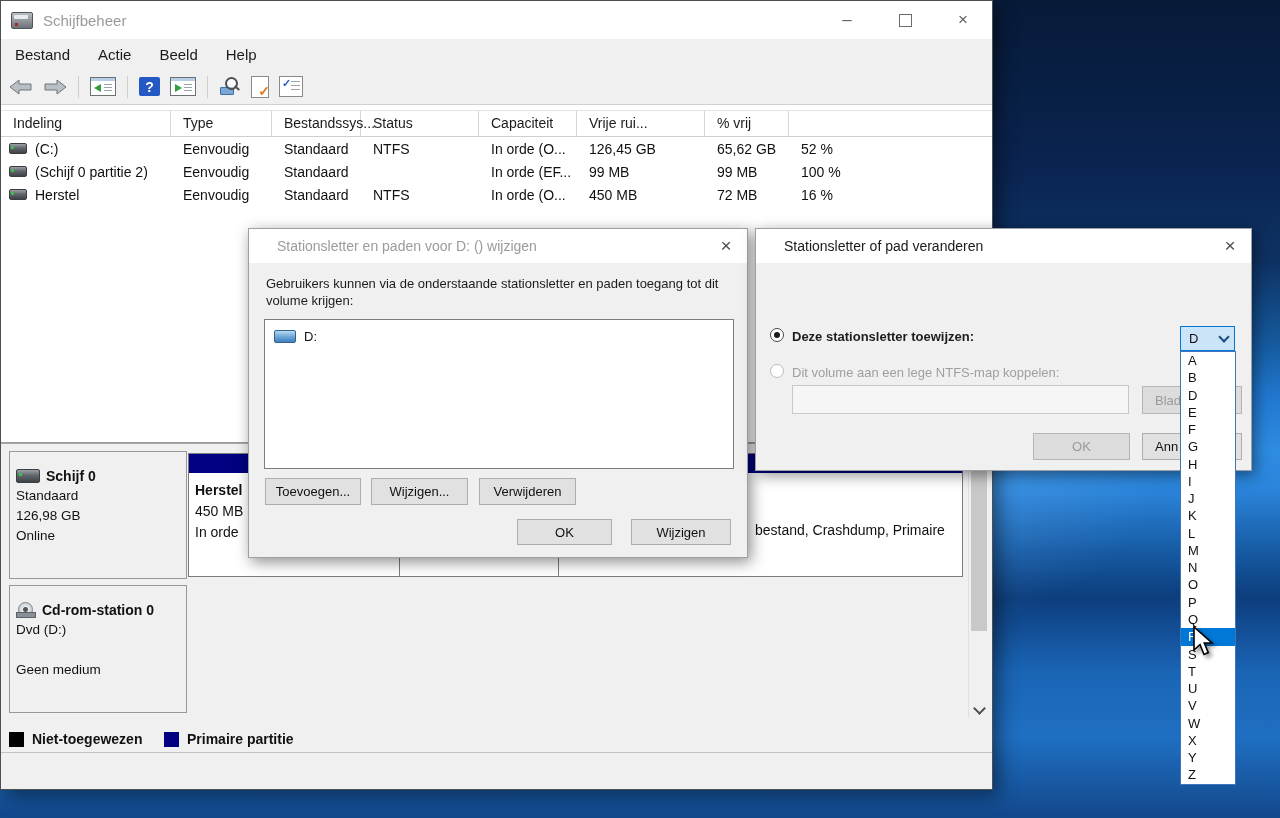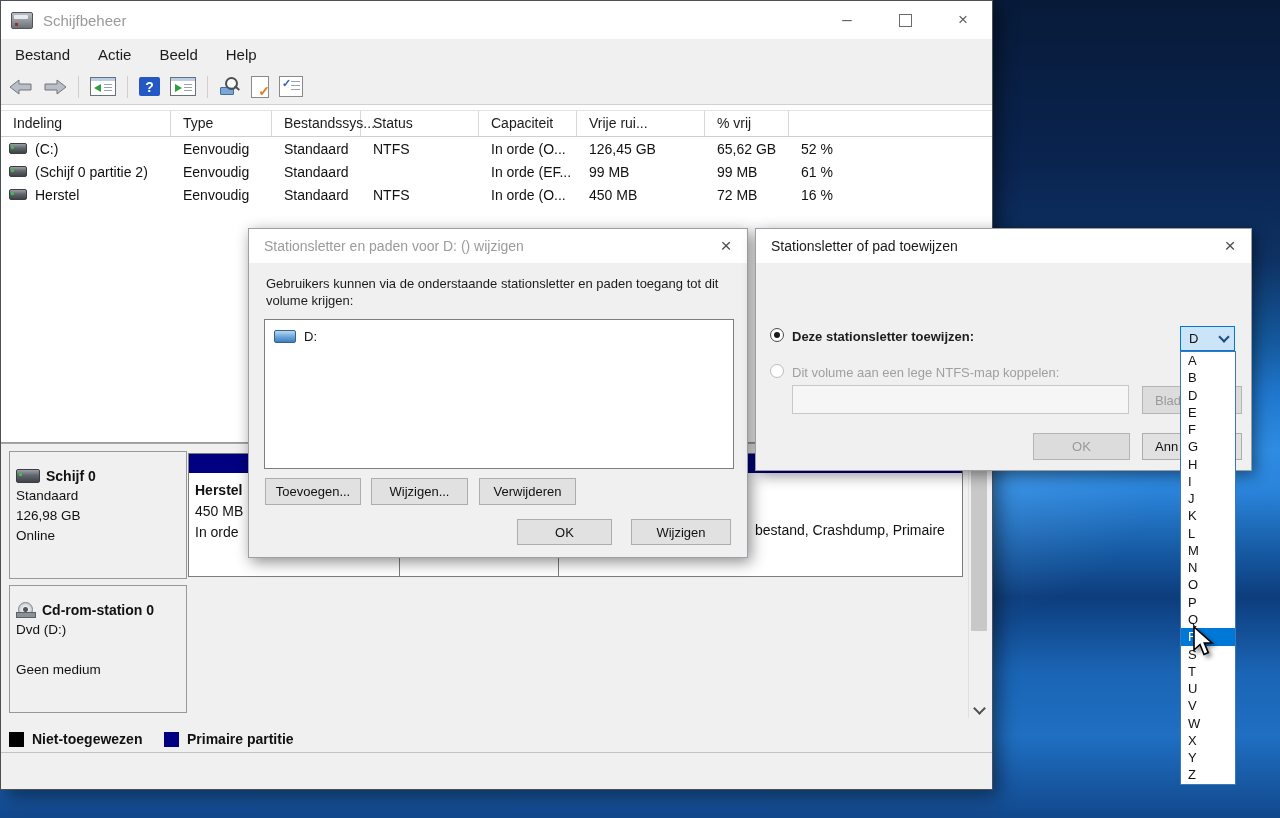--- a/index.html
+++ b/index.html
@@ -86,21 +86,21 @@
   .vs-btn.up{top:0;} .vs-btn.down{bottom:0;}
   .chev{width:7px;height:7px;border-right:2px solid #4f4f4f;border-bottom:2px solid #4f4f4f;transform:rotate(45deg);margin-top:-3px;}
   .chev.small{width:6px;height:6px;border-color:#1b4e7e;}
   
   .legend-item{position:absolute;display:flex;align-items:center;font-size:14px;font-weight:600;color:#111;}
   .legend-sq{width:15px;height:15px;margin-right:8px;flex:none;}
   .statusbar{position:absolute;left:0;bottom:2px;width:991px;height:34px;background:#f0f0f0;border-top:1px solid #c3c3c3;}
   
   .dialog{position:absolute;background:#f0f0f0;border:1px solid #9b9fa6;box-sizing:border-box;box-shadow:3px 4px 14px rgba(0,0,0,.45);}
   .dlg-title{position:absolute;left:0;top:0;right:0;height:34px;background:#fff;display:flex;align-items:center;font-size:14px;}
-  .dlg-title .t{margin-left:15px;}
+  .dlg-title .t{margin-left:28px;}
   .dlg-close{position:absolute;right:4px;top:0;width:34px;height:34px;display:flex;align-items:center;justify-content:center;font-size:19px;color:#4f4f4f;}
   .dlg-text{position:absolute;font-size:13px;color:#1c1c1c;line-height:17px;}
   .btn{position:absolute;background:#e1e1e1;border:1px solid #adadad;box-sizing:border-box;font-size:13px;color:#111;
     display:flex;align-items:center;justify-content:center;font-family:"Liberation Sans",sans-serif;}
   .btn.gray{color:#9a9a9a;background:#dcdcdc;border-color:#b5b5b5;}
   .btn.leftpad{justify-content:flex-start;padding-left:12px;}
   .listbox{position:absolute;background:#fff;border:1px solid #7a7e85;box-sizing:border-box;}
   .lb-entry{display:flex;align-items:center;margin:9px 0 0 9px;font-size:13px;color:#111;}
   .ddrive{width:20px;height:11px;border-radius:2px;margin-right:8px;
     background:linear-gradient(180deg,#b9d9f2 0%,#6aa3d6 55%,#3f7fc1 100%);border:1px solid #35618e;}
@@ -223,21 +223,21 @@
             <div class="vcell vol">
               <span class="drive-ico"></span>
               <span>(Schijf 0 partitie 2)</span>
             </div>
             <div class="vcell">Eenvoudig</div>
             <div class="vcell">Standaard</div>
             <div class="vcell"></div>
             <div class="vcell">In orde (EF...</div>
             <div class="vcell">99 MB</div>
             <div class="vcell">99 MB</div>
-            <div class="vcell">61 %</div>
+            <div class="vcell">100 %</div>
             <div class="vcell"></div>
           </div>
 
           <div class="vrow r">
             <div class="vcell vol">
               <span class="drive-ico"></span>
               <span>Herstel</span>
             </div>
             <div class="vcell">Eenvoudig</div>
             <div class="vcell">Standaard</div>
@@ -330,21 +330,21 @@
     </div>
     <div class="btn" style="left:16px;top:249px;width:96px;height:27px;">Toevoegen...</div>
     <div class="btn" style="left:122px;top:249px;width:97px;height:27px;">Wijzigen...</div>
     <div class="btn" style="left:230px;top:249px;width:97px;height:27px;">Verwijderen</div>
     <div class="btn" style="left:268px;top:290px;width:95px;height:26px;">OK</div>
     <div class="btn" style="left:382px;top:290px;width:100px;height:26px;">Wijzigen</div>
   </div>
 
   <div class="dialog" style="left:755px;top:228px;width:497px;height:243px;z-index:10;">
     <div class="dlg-title">
-      <span class="t" style="color:#1a1a1a;">Stationsletter of pad toewijzen</span>
+      <span class="t" style="color:#1a1a1a;">Stationsletter of pad veranderen</span>
       <span class="dlg-close">×</span>
     </div>
 
     <span class="radio sel" style="left:14px;top:99px;"></span>
     <span class="rlabel" style="left:36px;top:100px;font-weight:bold;">Deze stationsletter toewijzen:</span>
 
     <div class="combobox" style="left: 424px; top: 97px; width: 55px; height: 25px; background: rgb(204, 228, 247);">
       <span class="val">D</span>
       <span class="chev small"></span>
     </div>

